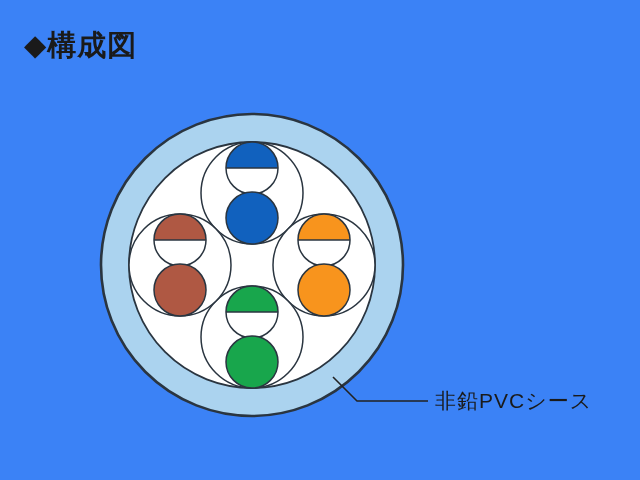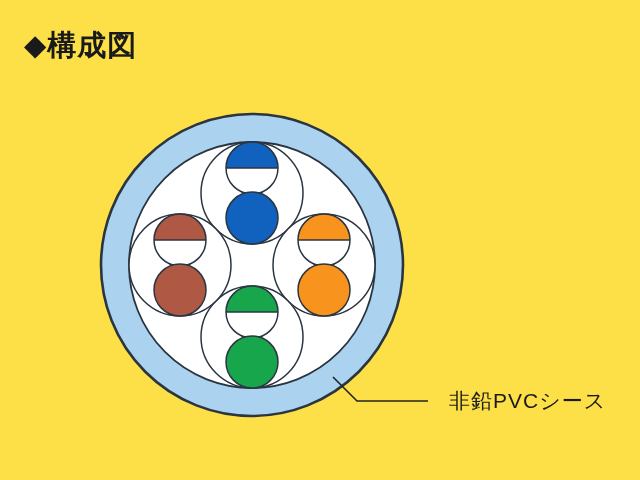--- a/index.html
+++ b/index.html
@@ -4,21 +4,21 @@
 <style>
   html, body {
     margin: 0;
     padding: 0;
     background: #ffffff;
   }
   .page {
     position: relative;
     width: 640px;
     height: 480px;
-    background: #fde047;
+    background: #3b82f6;
     overflow: hidden;
     font-family: "Liberation Sans", "DejaVu Sans", sans-serif;
   }
   .title {
     position: absolute;
     left: 24px;
     top: 30px;
     margin: 0;
     font-size: 29px;
     font-weight: 700;
@@ -34,21 +34,20 @@
   }
   .callout-label {
     position: absolute;
     left: 435px;
     top: 389px;
     font-size: 21px;
     color: #1a1a1a;
     letter-spacing: 1px;
     line-height: 1.1;
     white-space: nowrap;
-    margin-left: 14px;
   }
 </style>
 </head>
 <body>
 
 <div class="page">
   <h1 class="title">◆構成図</h1>
 
   <svg id="diagram-svg" width="640" height="480" viewBox="0 0 640 480" xmlns="http://www.w3.org/2000/svg">
       <circle cx="252" cy="265" r="151" fill="#ABD3EF" stroke="#2A3540" stroke-width="2.6"></circle>

